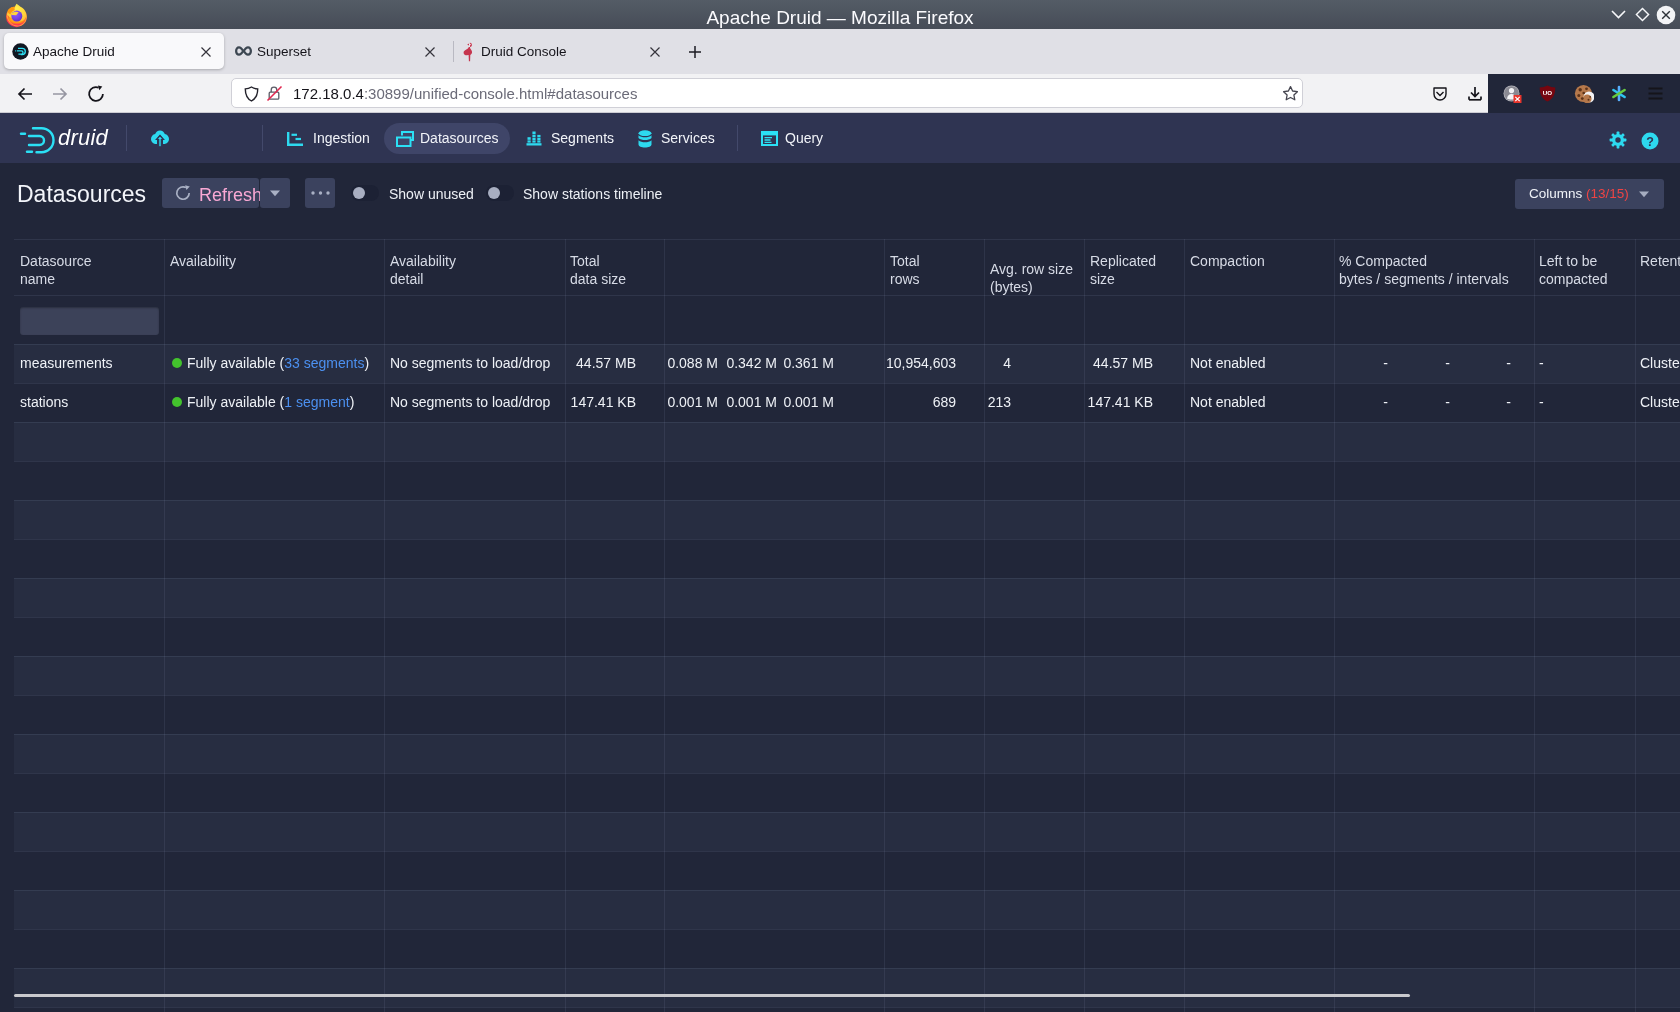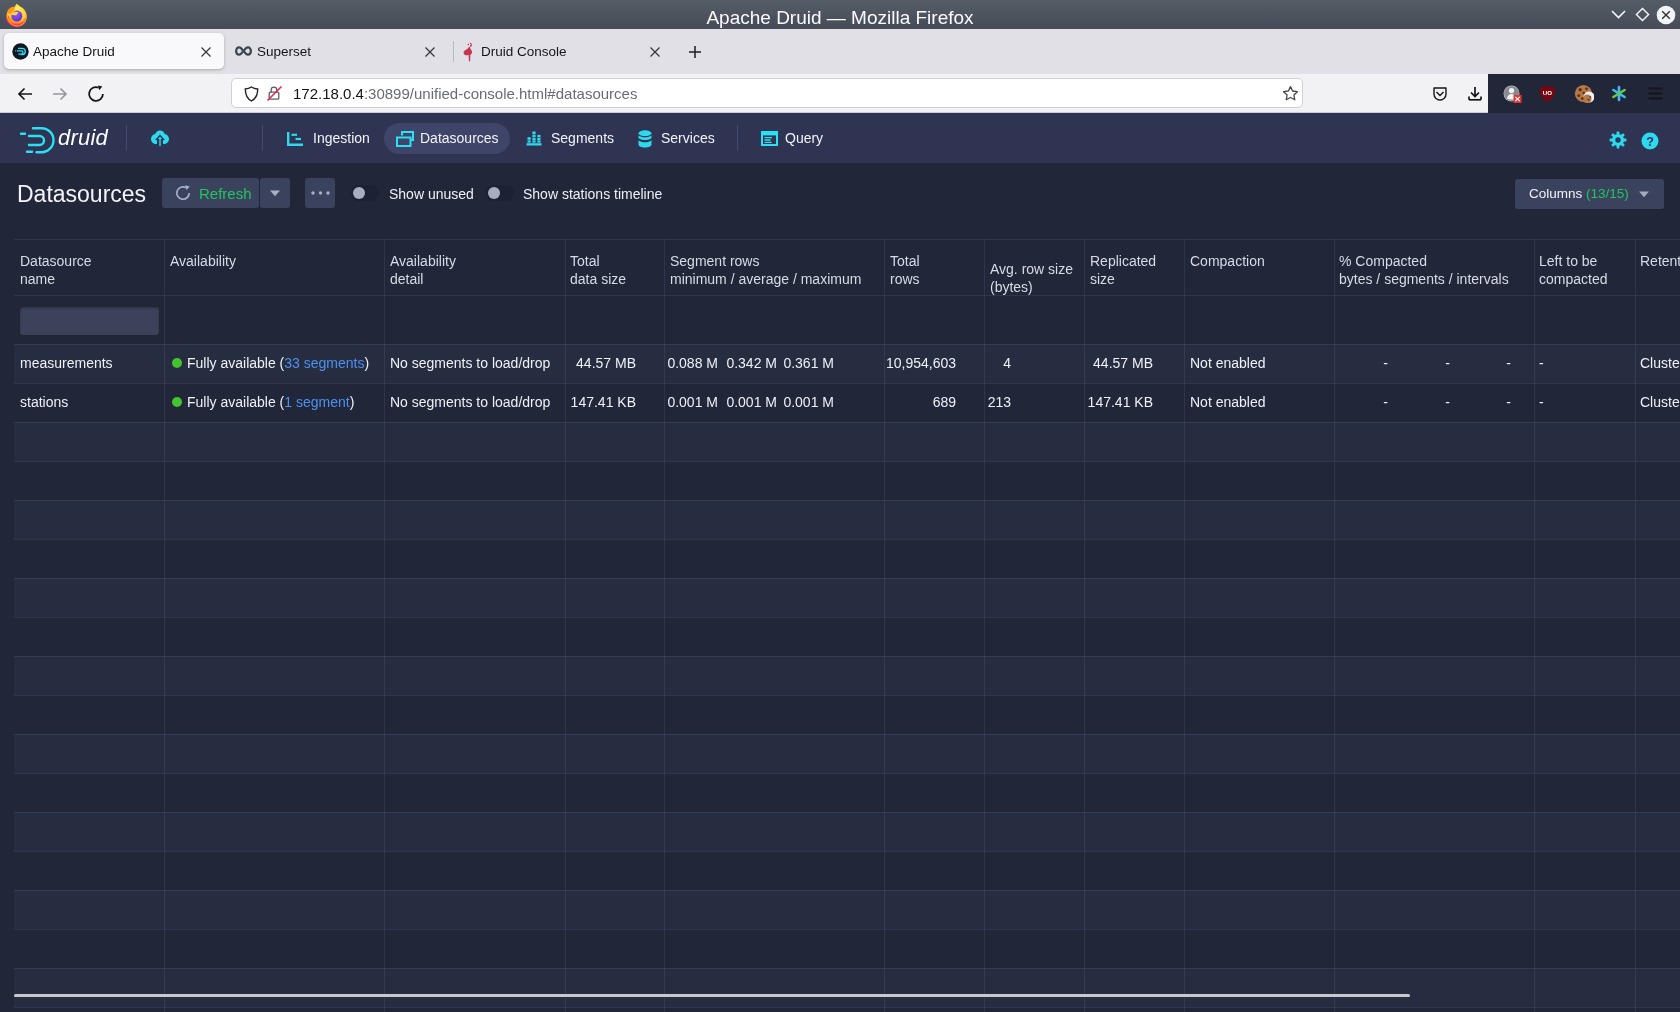--- a/index.html
+++ b/index.html
@@ -287,21 +287,21 @@
 </div>
 
 <div id="content">
   <h1>Datasources</h1>
 
   <div class="btn" style="left:162px; top:15px; width:97px; height:30px;"></div>
   <svg class="abs" style="left:175px; top:22px;" width="16" height="16" viewBox="0 0 16 16">
     <path d="M14.2 8 A6.2 6.2 0 1 1 11 2.6" stroke="#a9b0c4" stroke-width="1.7" fill="none"></path>
     <path d="M10.2 0.2 L14.8 1.4 L11.4 5 Z" fill="#a9b0c4"></path>
   </svg>
-  <div class="btntxt" style="left:199px; top:22px; font-size:15px; color:#22c55e;">Refresh</div>
+  <div class="btntxt" style="left:199px; top:22px; font-size:18px; color:#f9a8d4;">Refresh</div>
   <div class="btn" style="left:260px; top:15px; width:30px; height:30px;"></div>
   <svg class="abs" style="left:269px; top:27px;" width="12" height="7" viewBox="0 0 12 7">
     <path d="M1 0.5 H11 L6 6.2 Z" fill="#a9b0c4"></path>
   </svg>
   <div class="btn" style="left:305px; top:15px; width:30px; height:30px;"></div>
   <svg class="abs" style="left:311px; top:28px;" width="19" height="4" viewBox="0 0 19 4">
     <circle cx="2" cy="2" r="1.7" fill="#a9b0c4"></circle>
     <circle cx="9.5" cy="2" r="1.7" fill="#a9b0c4"></circle>
     <circle cx="17" cy="2" r="1.7" fill="#a9b0c4"></circle>
   </svg>
@@ -309,21 +309,21 @@
   <div class="switch" style="left:351px; top:22px;">
       <div class="knob"></div>
     </div>
   <div class="toplabel" style="left:389px;">Show unused</div>
   <div class="switch" style="left:486px; top:22px;">
       <div class="knob"></div>
     </div>
   <div class="toplabel" style="left:523px;">Show stations timeline</div>
 
   <div class="btn" style="left:1515px; top:16px; width:149px; height:30px;"></div>
-  <div class="btntxt" style="left:1529px; top:23px; font-size:13.5px;">Columns <span style="color:#22c55e;">(13/15)</span></div>
+  <div class="btntxt" style="left:1529px; top:23px; font-size:13.5px;">Columns <span style="color:#ef4444;">(13/15)</span></div>
   <svg class="abs" style="left:1638px; top:28px;" width="12" height="7" viewBox="0 0 12 7">
     <path d="M1 0.5 H11 L6 6.2 Z" fill="#a6adc0"></path>
   </svg>
 
   <div id="table">
 
     <div class="lightrow" style="top:105px;"></div>
     <div class="lightrow" style="top:183px;"></div>
     <div class="lightrow" style="top:261px;"></div>
     <div class="lightrow" style="top:339px;"></div>
@@ -363,21 +363,20 @@
     <div class="vcol" style="left:1070px;"></div>
     <div class="vcol" style="left:1170px;"></div>
     <div class="vcol" style="left:1320px;"></div>
     <div class="vcol" style="left:1520px;"></div>
     <div class="vcol" style="left:1621px;"></div>
 
     <div class="hcell" style="left:6px;">Datasource<br>name</div>
     <div class="hcell" style="left:156px;">Availability</div>
     <div class="hcell" style="left:376px;">Availability<br>detail</div>
     <div class="hcell" style="left:556px;">Total<br>data size</div>
-    <div class="hcell" style="left:656px;">Segment rows<br>minimum / average / maximum</div>
     <div class="hcell" style="left:876px;">Total<br>rows</div>
     <div class="hcell" style="left:976px;margin-top:8px;">Avg. row size<br>(bytes)</div>
     <div class="hcell" style="left:1076px;">Replicated<br>size</div>
     <div class="hcell" style="left:1176px;">Compaction</div>
     <div class="hcell" style="left:1325px;">% Compacted<br>bytes / segments / intervals</div>
     <div class="hcell" style="left:1525px;">Left to be<br>compacted</div>
     <div class="hcell" style="left:1626px;">Retention</div>
 
     <div id="filterinput"></div>
 

